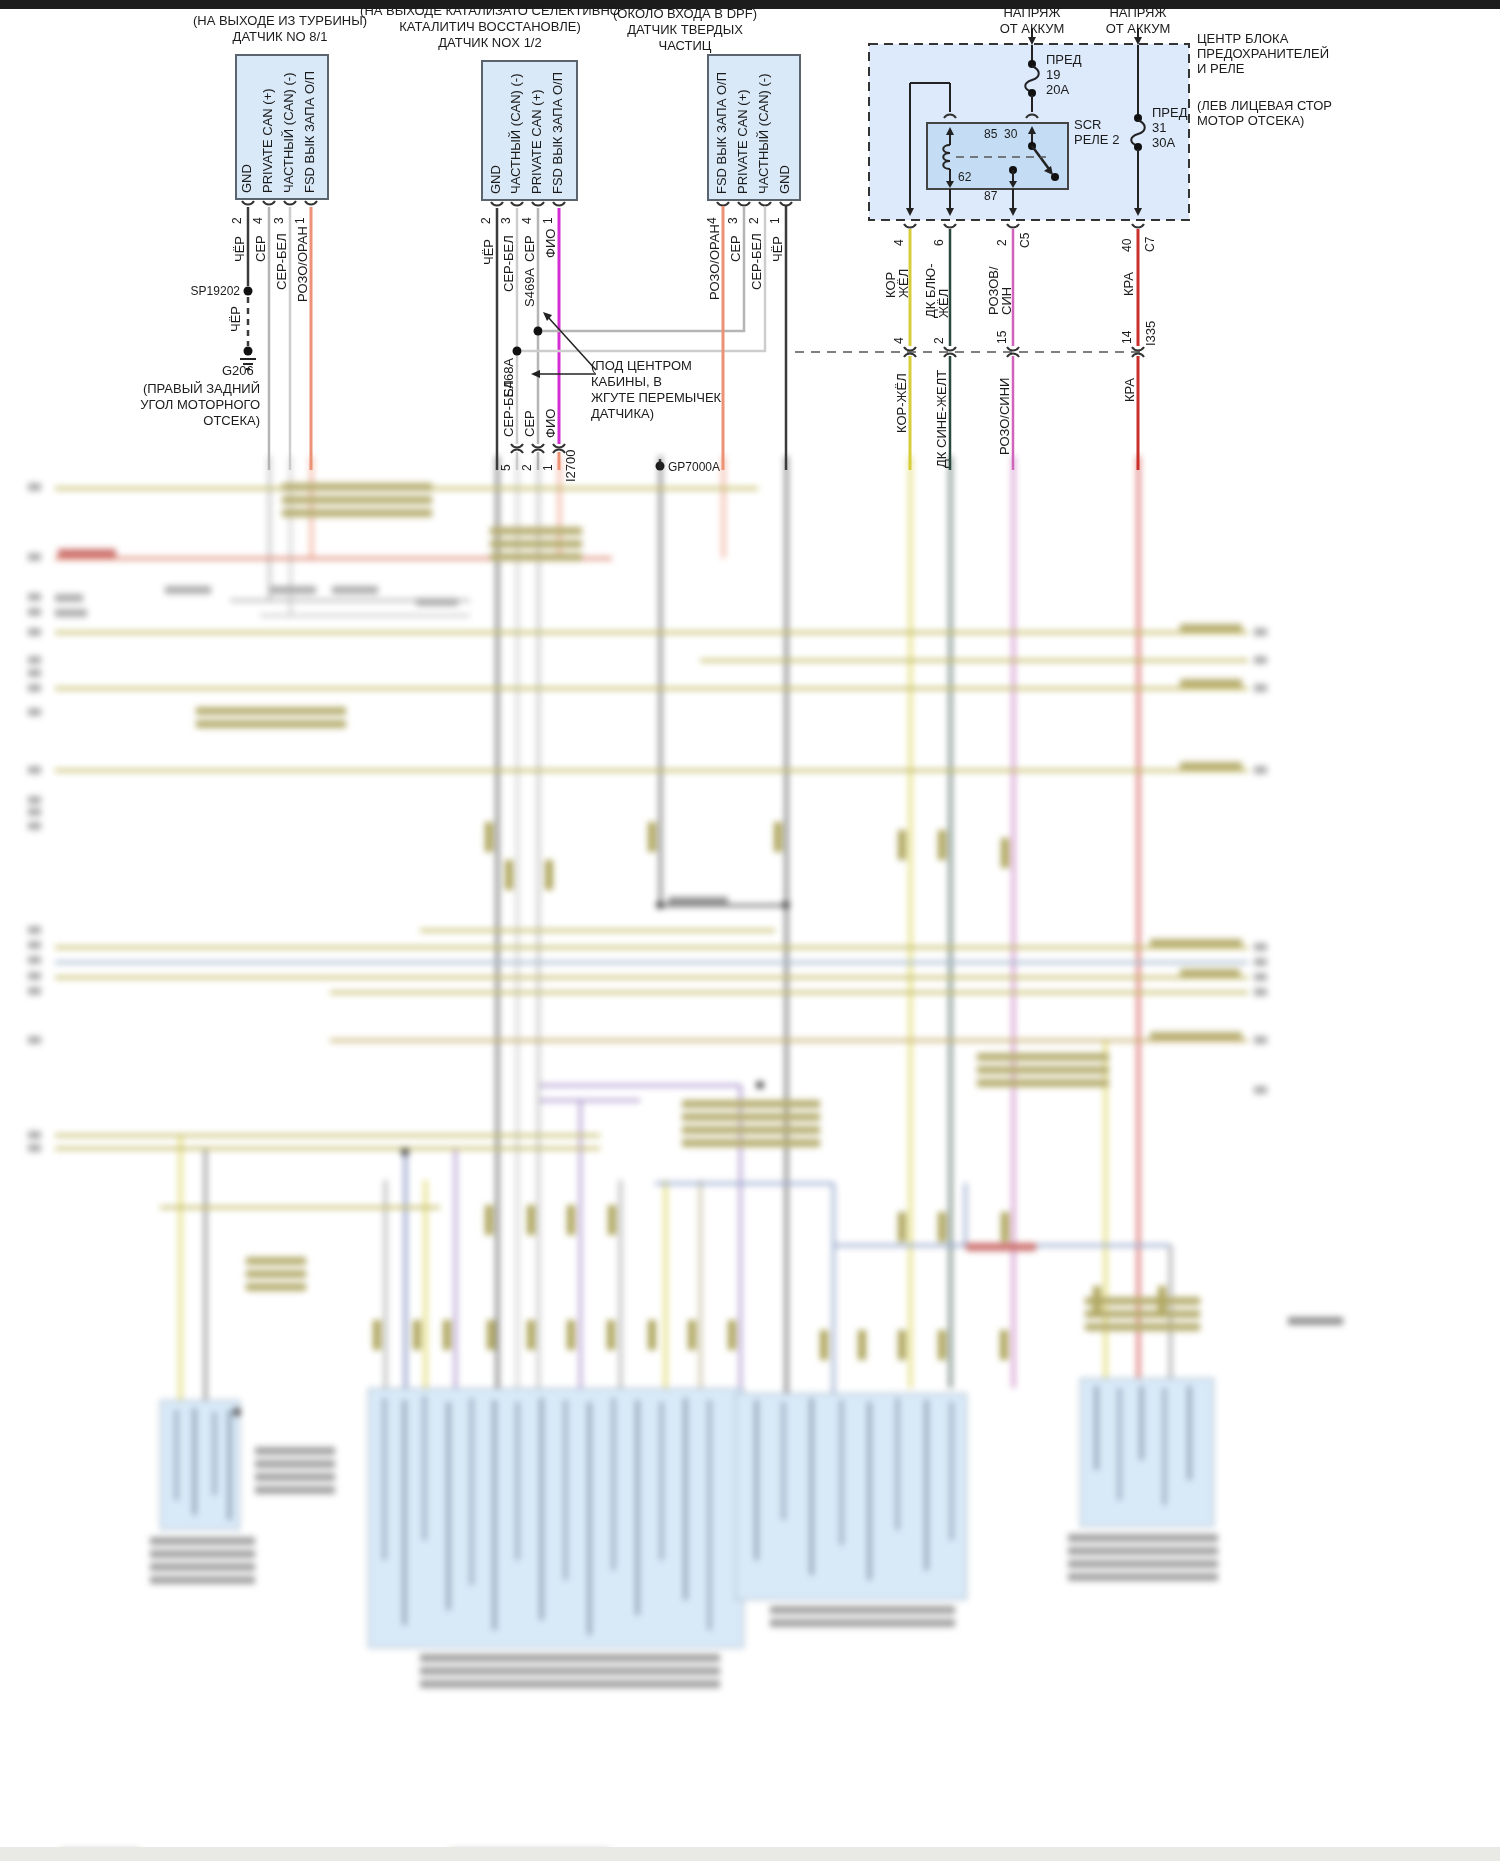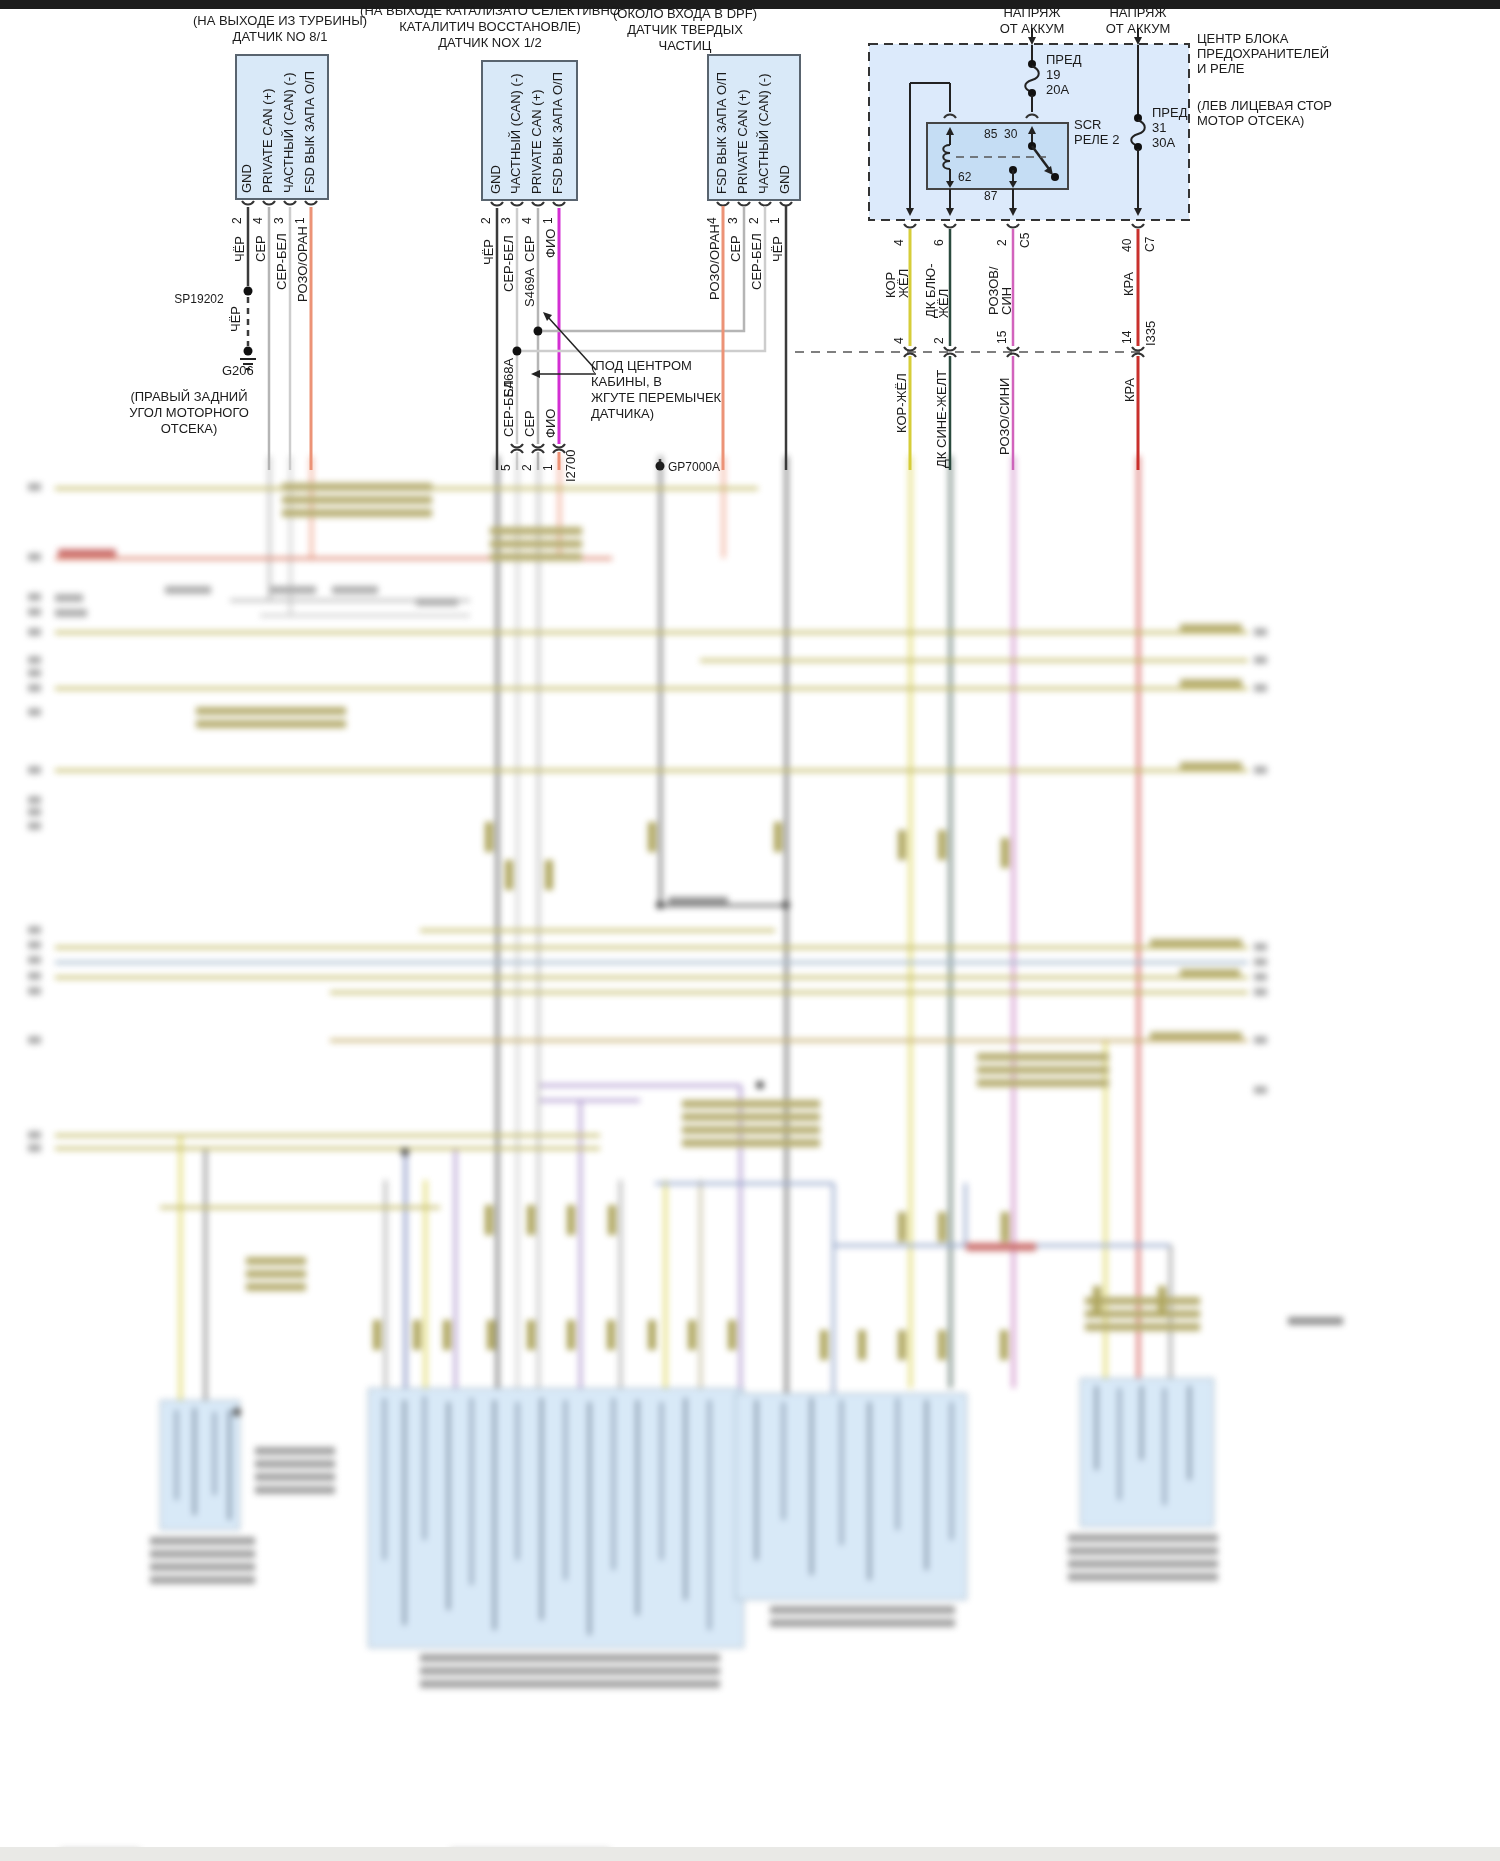--- a/index.html
+++ b/index.html
@@ -1,20 +1,20 @@
 <!DOCTYPE html>
 <html><head>
 <meta charset="utf-8">
 <style>
   html,body{margin:0;padding:0;background:#fff;}
   #page{position:relative;width:1500px;height:1861px;background:#ffffff;overflow:hidden;
         font-family:"Liberation Sans", sans-serif;color:#1b1b1b;}
   .hlab{position:absolute;font-size:13px;line-height:16px;white-space:pre;}
   .ctr{transform:translate(-50%,-50%);text-align:center;}
-  .rt{text-align:center;margin-top:8px;}
+  .rt{text-align:right;}
   .vlab{position:absolute;font-size:13px;line-height:13px;height:14px;white-space:pre;
         transform:rotate(-90deg);transform-origin:0 0;}
   .vnum{position:absolute;font-size:12px;line-height:12px;height:13px;white-space:pre;
         transform:rotate(-90deg);transform-origin:0 0;}
   .small{font-size:12px;}
   svg{position:absolute;left:0;top:0;}
   #blur{position:absolute;left:0;top:455px;width:1500px;height:1406px;
         filter:blur(3px);opacity:.8;overflow:hidden;}
   #blur div{position:absolute;}
   .topbar{position:absolute;left:0;top:0;width:1500px;height:9px;background:#1c1c1c;}

